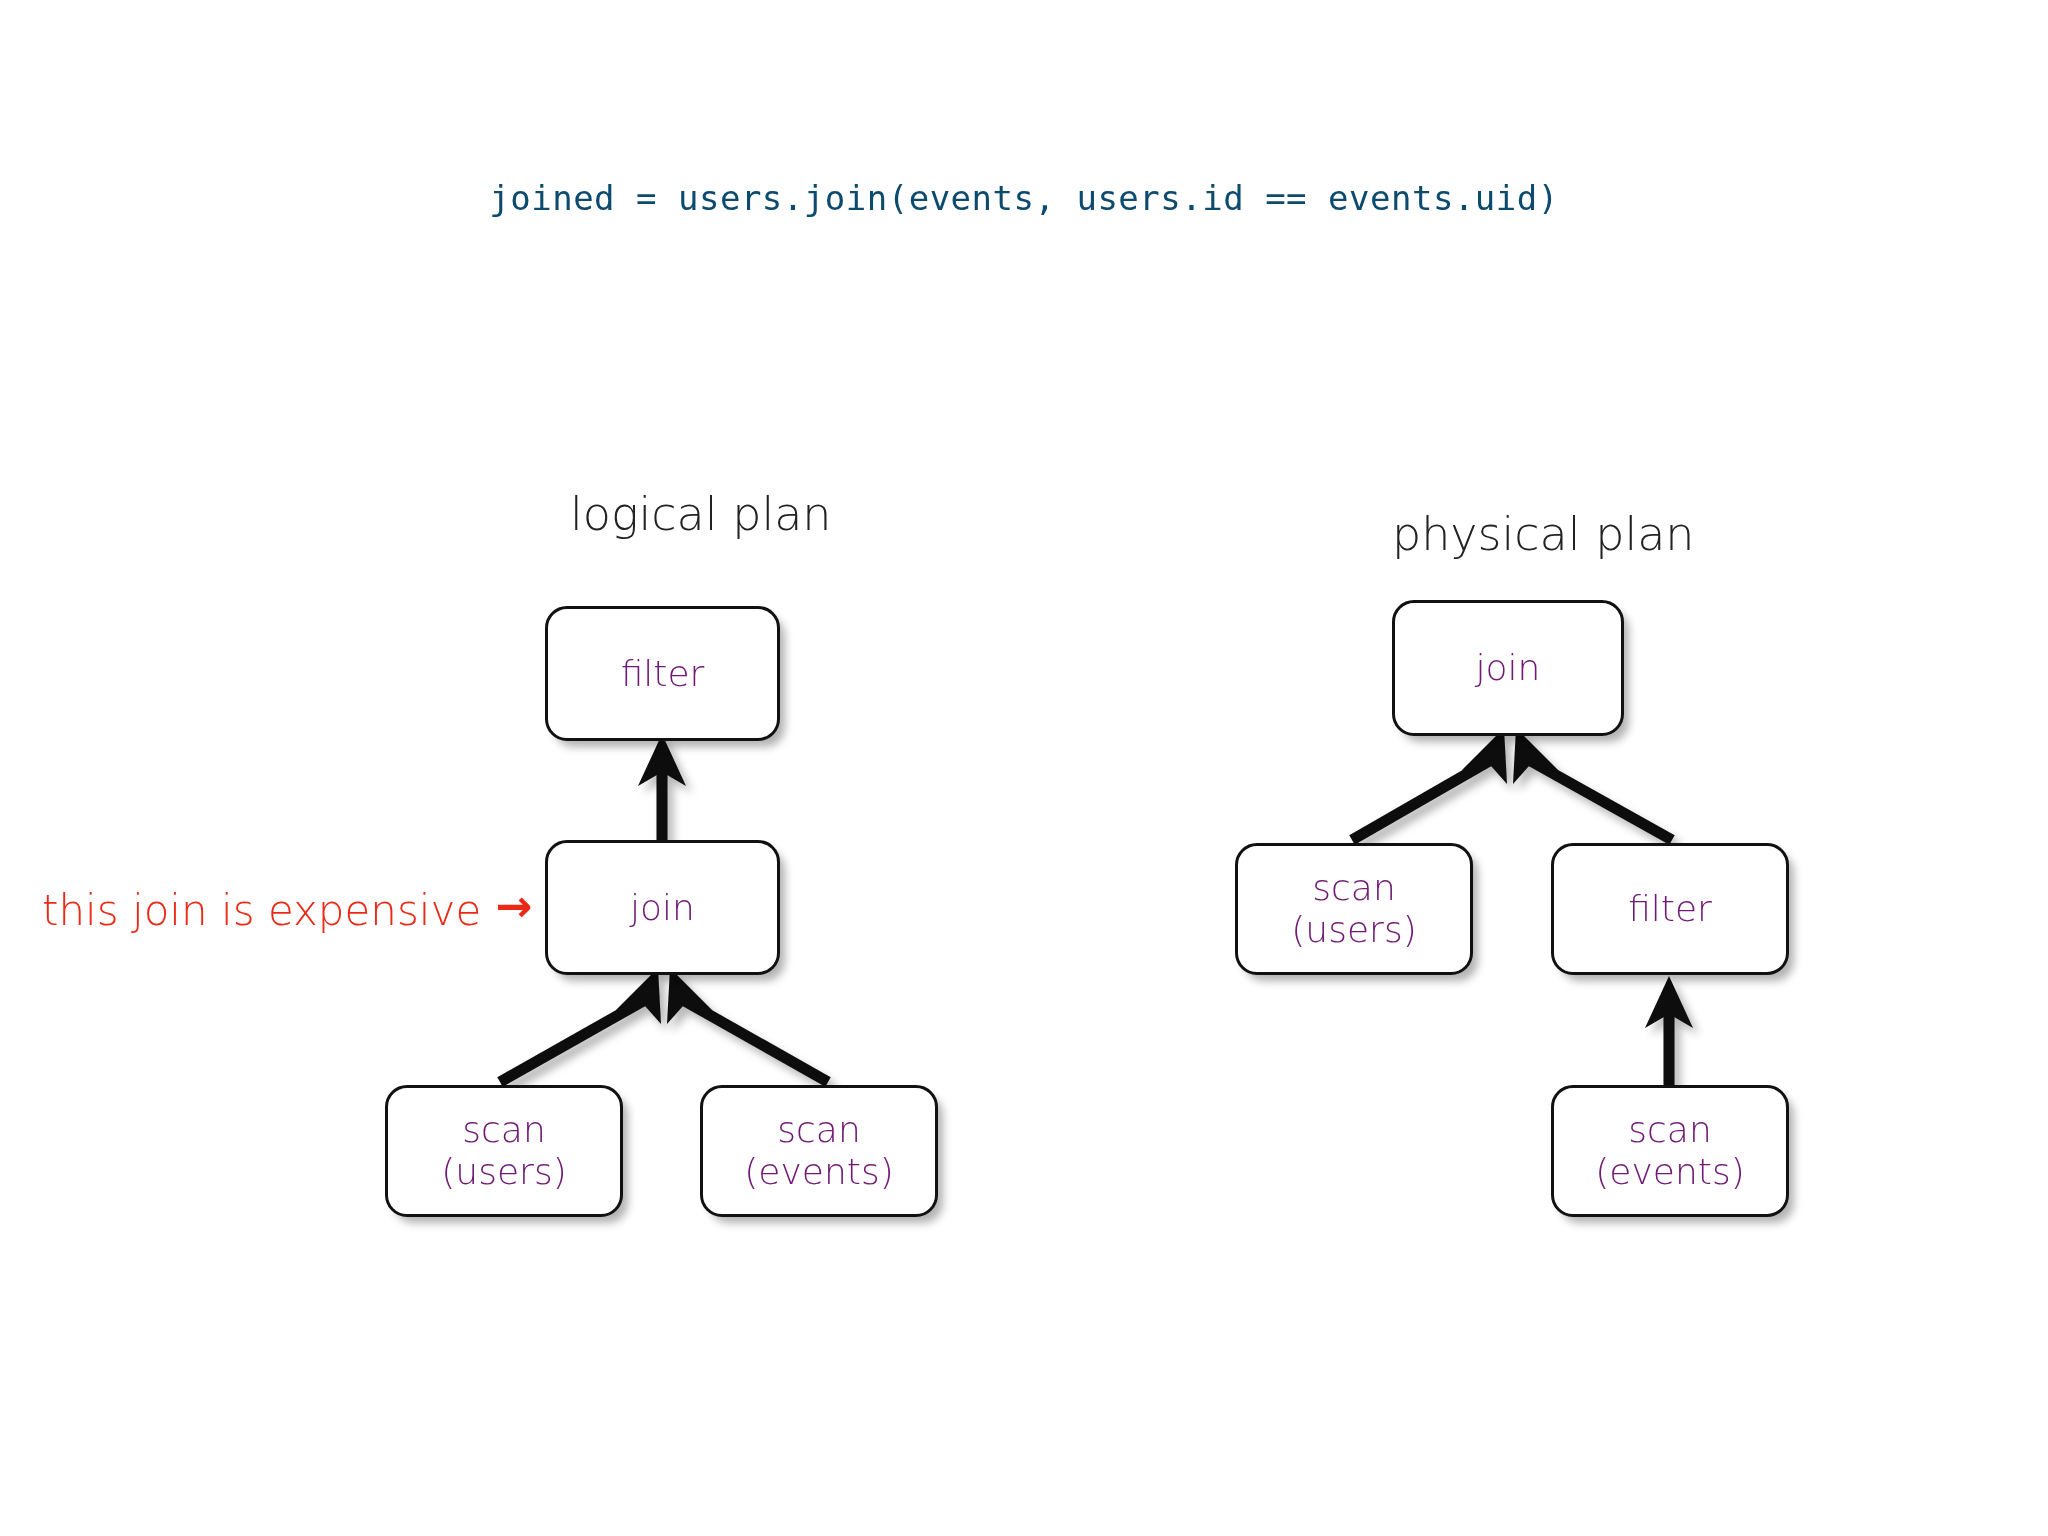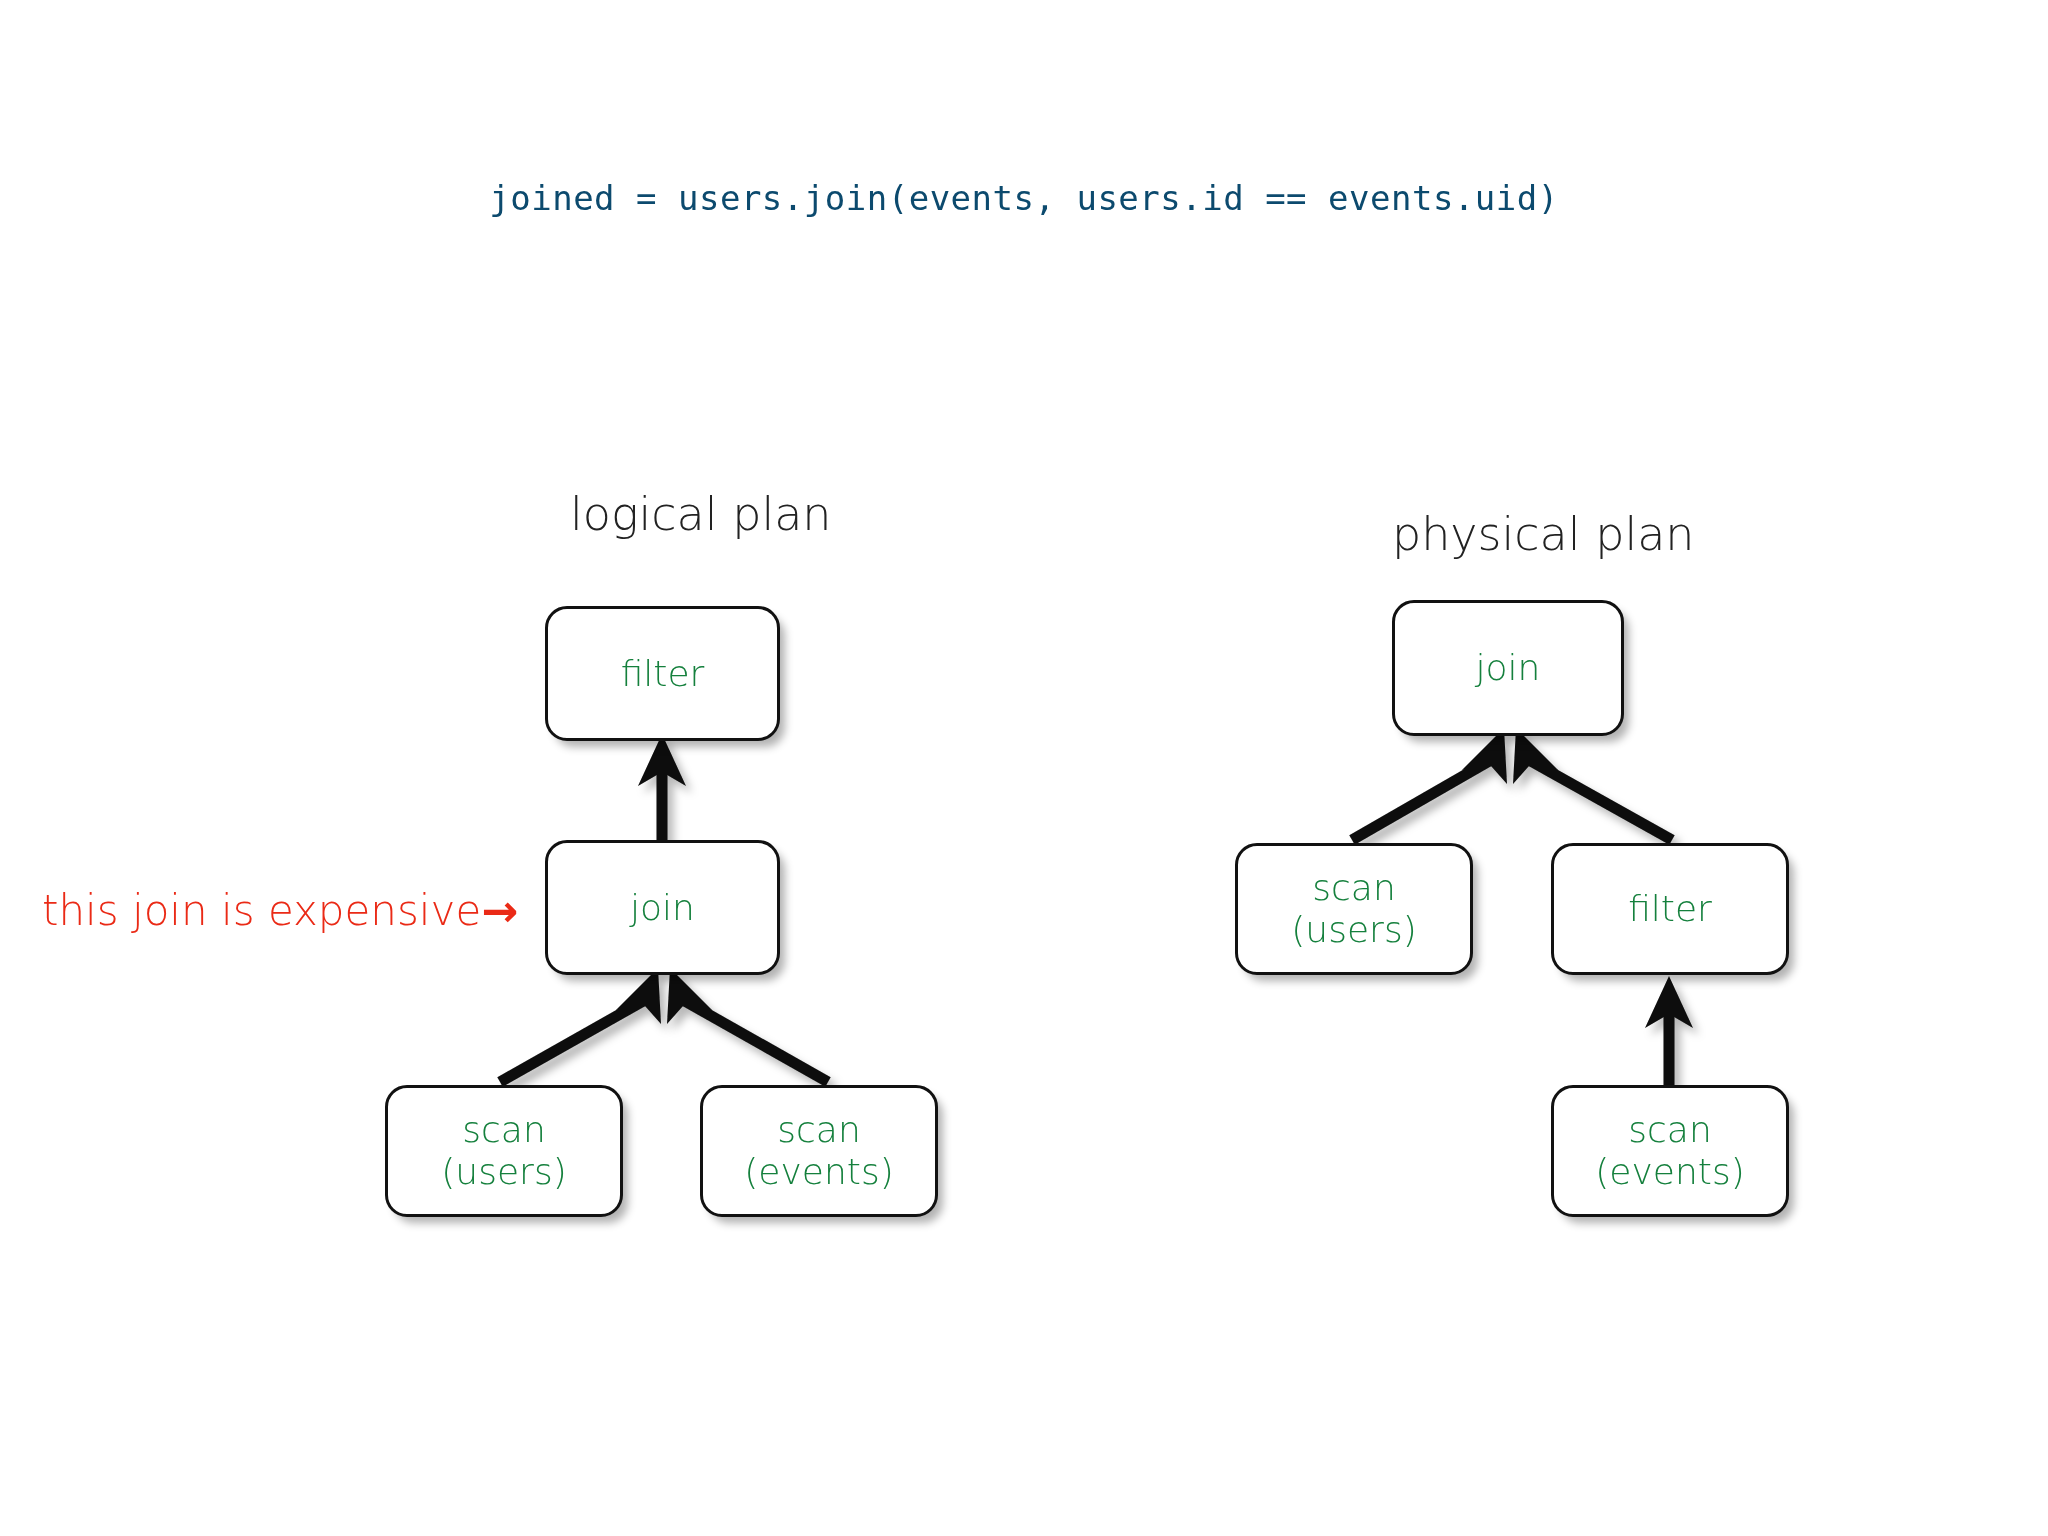--- a/index.html
+++ b/index.html
@@ -44,21 +44,22 @@
   }
   #title-logical  { left: 546px; top: 487px; }
   #title-physical { left: 1368px; top: 507px; }
 
   
   #annotation {
     position: absolute;
     left: 42px;
     top: 886px;
     display: flex;
-    align-items: flex-end;
+    align-items: flex-start;
+    gap: 14px;
     color: #ea2a16;
     font-family: "DejaVu Sans", "Liberation Sans", sans-serif;
     font-weight: 300;
     font-size: 42px;
     white-space: nowrap;
   }
   #annotation .arrow-glyph {
     font-size: 44px;
     font-weight: 700;
     line-height: 1;
@@ -72,21 +73,21 @@
     background: #ffffff;
     border: 3px solid #111111;
     border-radius: 22px;
     display: flex;
     flex-direction: column;
     align-items: center;
     justify-content: center;
     font-family: "DejaVu Sans", "Liberation Sans", sans-serif;
     font-weight: 300;
     font-size: 36px;
-    color: #15803d;
+    color: #701a75;
     line-height: 1.16;
     box-shadow: 7px 8px 9px -2px rgba(0,0,0,0.30);
     z-index: 3;
   }
   .node .line2 { display: block; }
 
   
   #node-logical-filter { left: 545px;  top: 606px;  width: 235px; height: 135px; }
   #node-logical-join   { left: 545px;  top: 840px;  width: 235px; height: 135px; }
   #node-logical-scan-users  { left: 385px; top: 1085px; width: 238px; height: 132px; }

